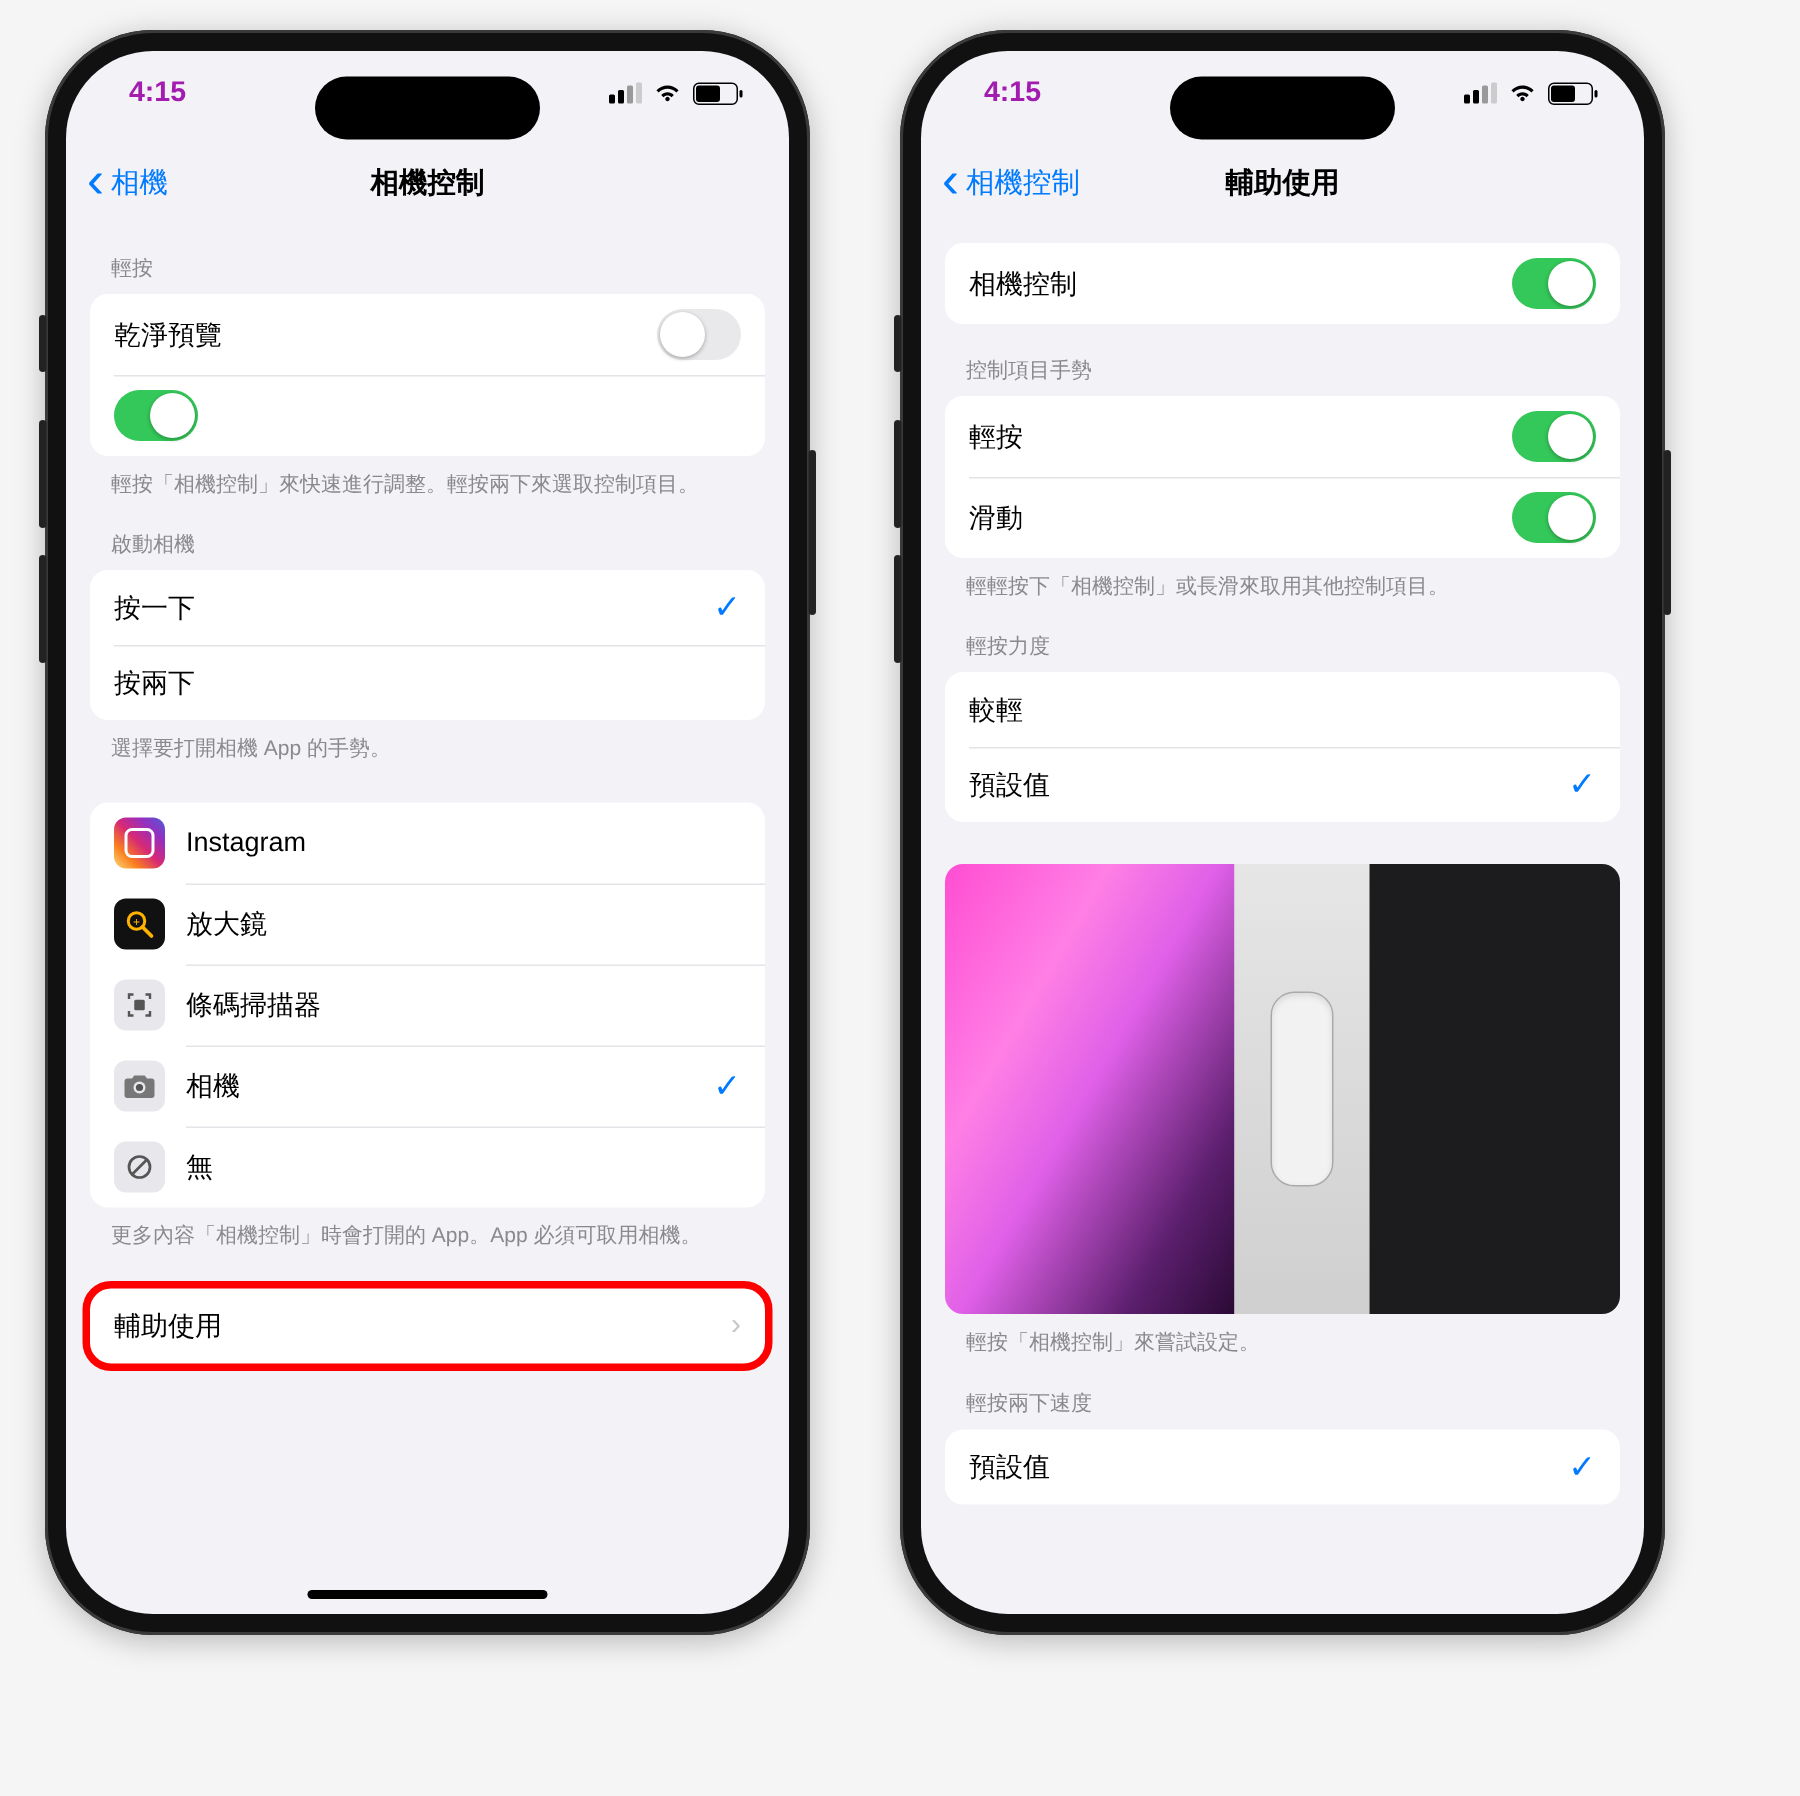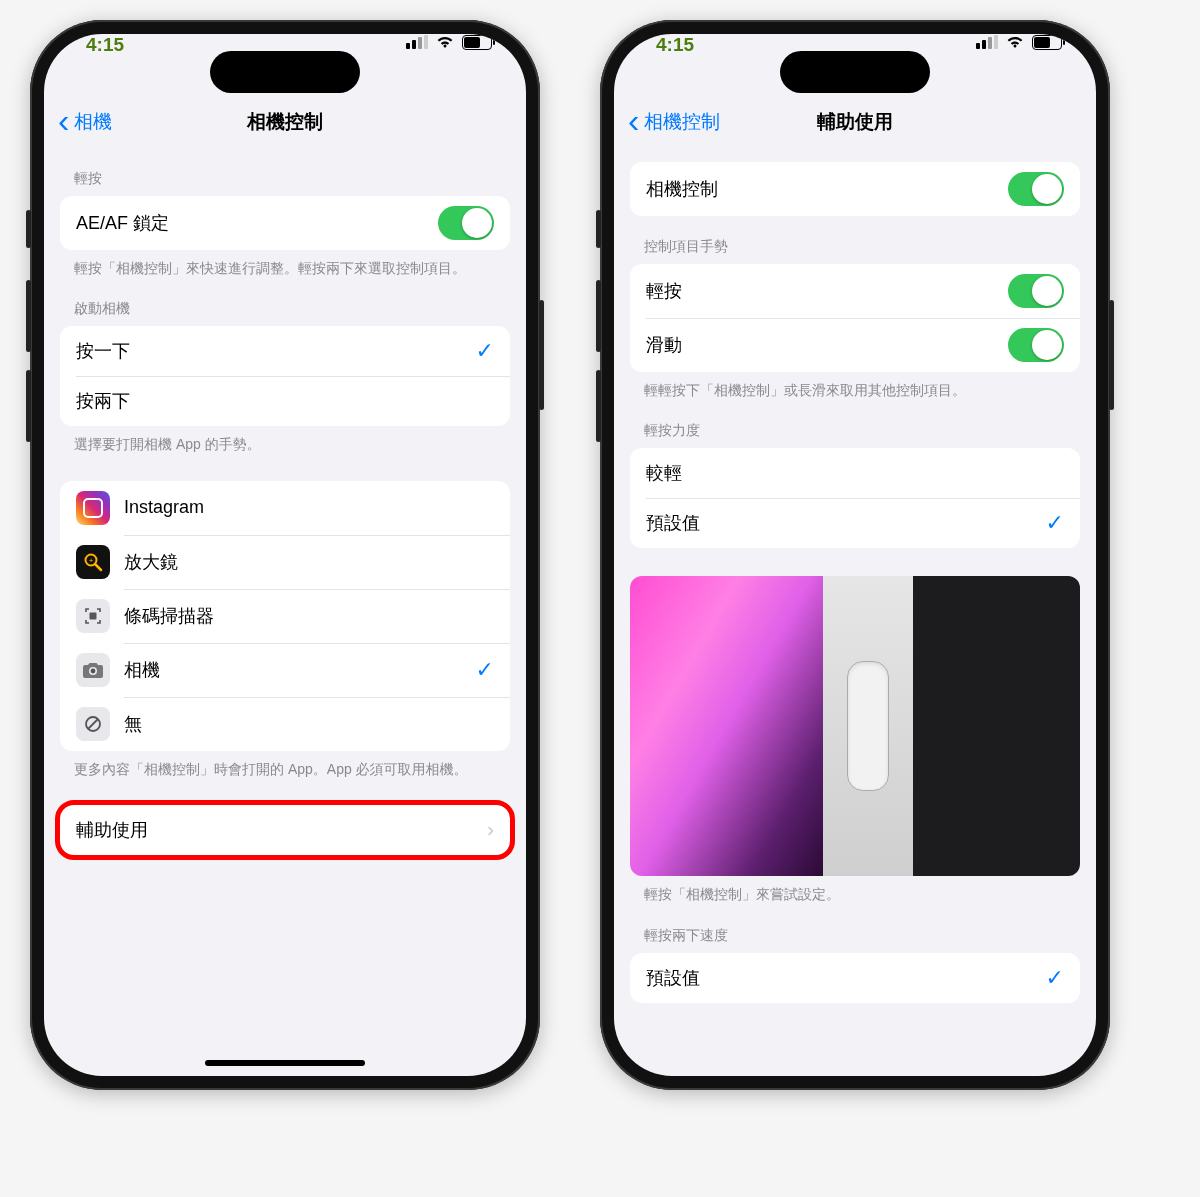--- a/index.html
+++ b/index.html
@@ -34,23 +34,23 @@
     overflow: hidden;
     position: relative;
     display: flex; flex-direction: column;
   }
   .notch {
     position: absolute; top: 17px; left: 50%; transform: translateX(-50%);
     width: 150px; height: 42px; background: #000; border-radius: 24px;
     z-index: 100;
   }
   .status-bar {
-    height: 62px; display: flex; align-items: flex-start;
+    height: 62px; display: flex; align-items: center;
     justify-content: space-between; padding: 0 34px 6px 42px;
-    font-size: 19px; font-weight: 600; color: #4d7c0f;
+    font-size: 19px; font-weight: 600; color: #a21caf;
   }
   .status-right { display: flex; align-items: center; gap: 7px; }
   .bars-icon { width: 22px; height: 14px; position: relative; }
   .bars-icon span { position: absolute; bottom: 0; background: #000; width: 4px; border-radius: 1px; }
   .bars-icon span:nth-child(1){ left:0; height:6px; }
   .bars-icon span:nth-child(2){ left:6px; height:9px; }
   .bars-icon span:nth-child(3){ left:12px; height:12px; background:#999; }
   .bars-icon span:nth-child(4){ left:18px; height:14px; background:#ccc; }
   .wifi-icon { font-size: 18px; line-height: 14px; }
   .battery { width: 30px; height: 15px; border: 1.5px solid #000; border-radius: 4px; position: relative; }
@@ -169,21 +169,26 @@
       <div class="back-link">
         <span class="chevron-left"></span>
         <span>相機</span>
       </div>
       <div class="nav-title">相機控制</div>
     </div>
     <div class="content">
       <div class="group-header">輕按</div>
       <div class="list-group">
         <div class="list-row">
-          <span class="row-label">AE/AF 鎖定</span>
+          <span class="row-label">乾淨預覽</span>
+          <span class="toggle off">
+              <span class="knob"></span>
+            </span>
+        </div>
+        <div class="list-row">
           <span class="toggle on">
               <span class="knob"></span>
             </span>
         </div>
       </div>
       <div class="group-footer">輕按「相機控制」來快速進行調整。輕按兩下來選取控制項目。</div>
 
       <div class="group-header">啟動相機</div>
       <div class="list-group">
         <div class="list-row">

